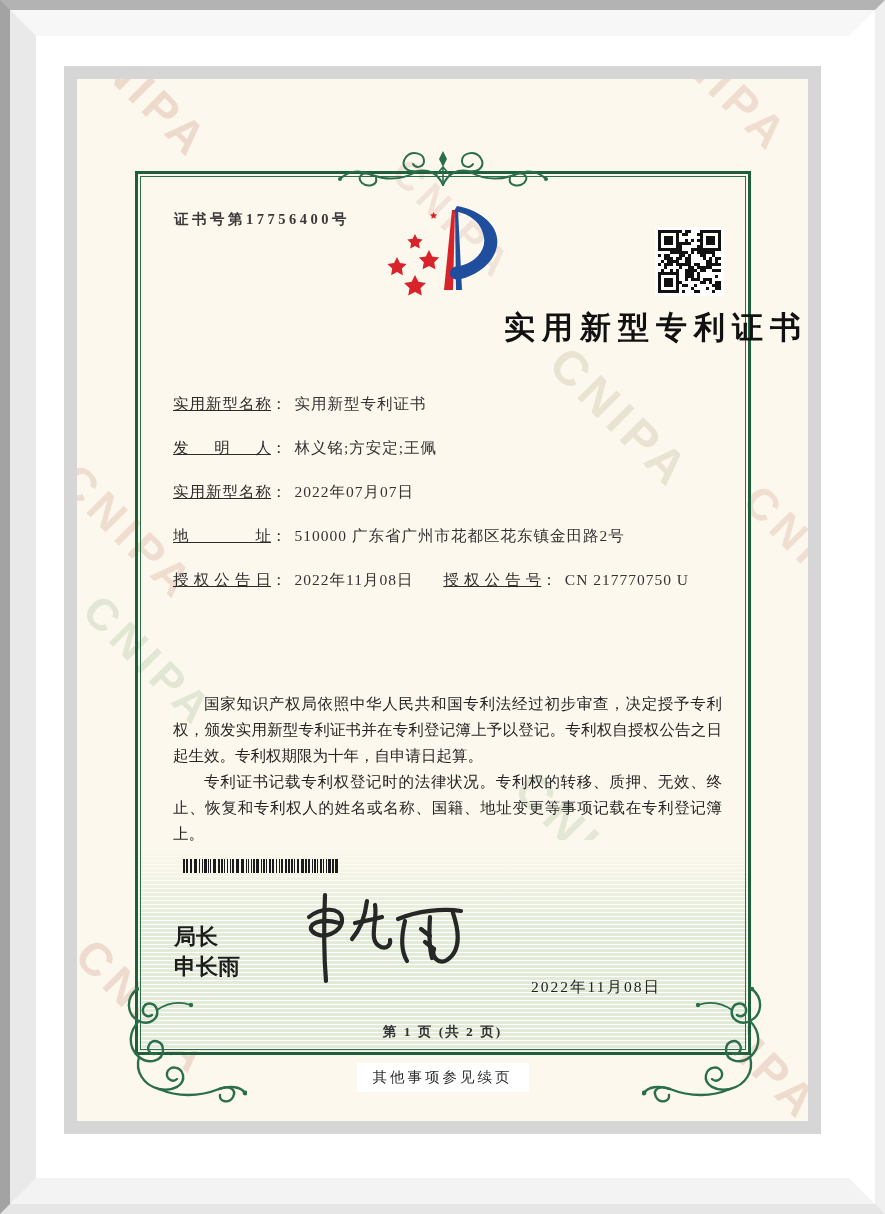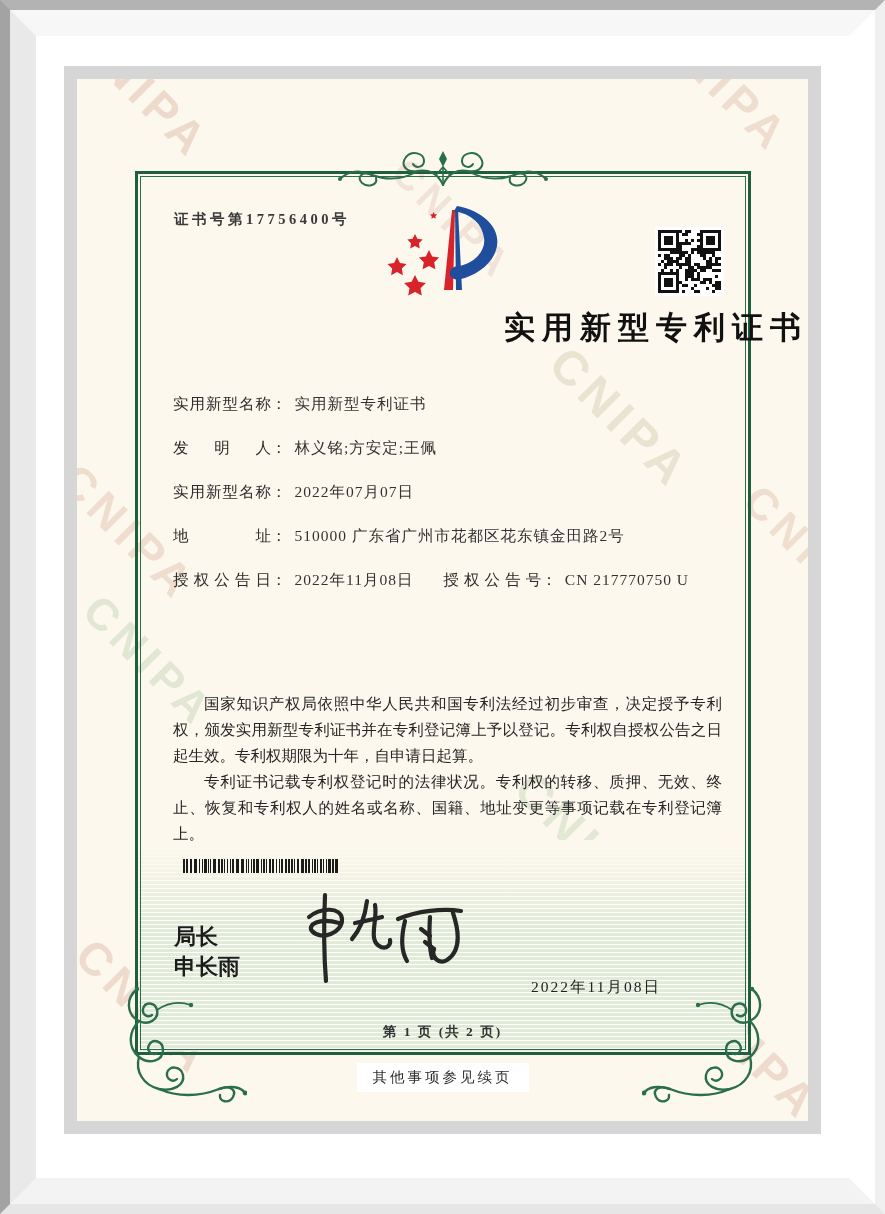--- a/index.html
+++ b/index.html
@@ -67,21 +67,21 @@
     position:absolute;left:12px;right:0;top:228px;z-index:5;
     text-align:right;font-size:31px;font-weight:bold;letter-spacing:7px;color:#111;
   }
   .fields{
     position:absolute;left:96px;right:58px;top:315px;z-index:5;
     display:flex;flex-direction:column;gap:23px;
   }
   .field-row{font-size:15.5px;white-space:nowrap;}
   .field-label{
     display:inline-block;width:98px;text-align:justify;text-align-last:justify;
-    color:#2c2c2c;vertical-align:bottom;
+    color:#2c2c2c;vertical-align:bottom;text-decoration:underline;
   }
   .field-colon{color:#2c2c2c;}
   .field-value{margin-left:8px;letter-spacing:1px;color:#333;}
   .pair2{margin-left:26px;}
   .body-text{
     position:absolute;left:96px;right:86px;top:612px;z-index:5;
     font-size:15.5px;line-height:26px;color:#262626;text-align:justify;
   }
   .body-text p{margin:0;text-indent:2em;}
   .barcode{position:absolute;left:106px;top:780px;height:14px;z-index:5;font-size:0;}

